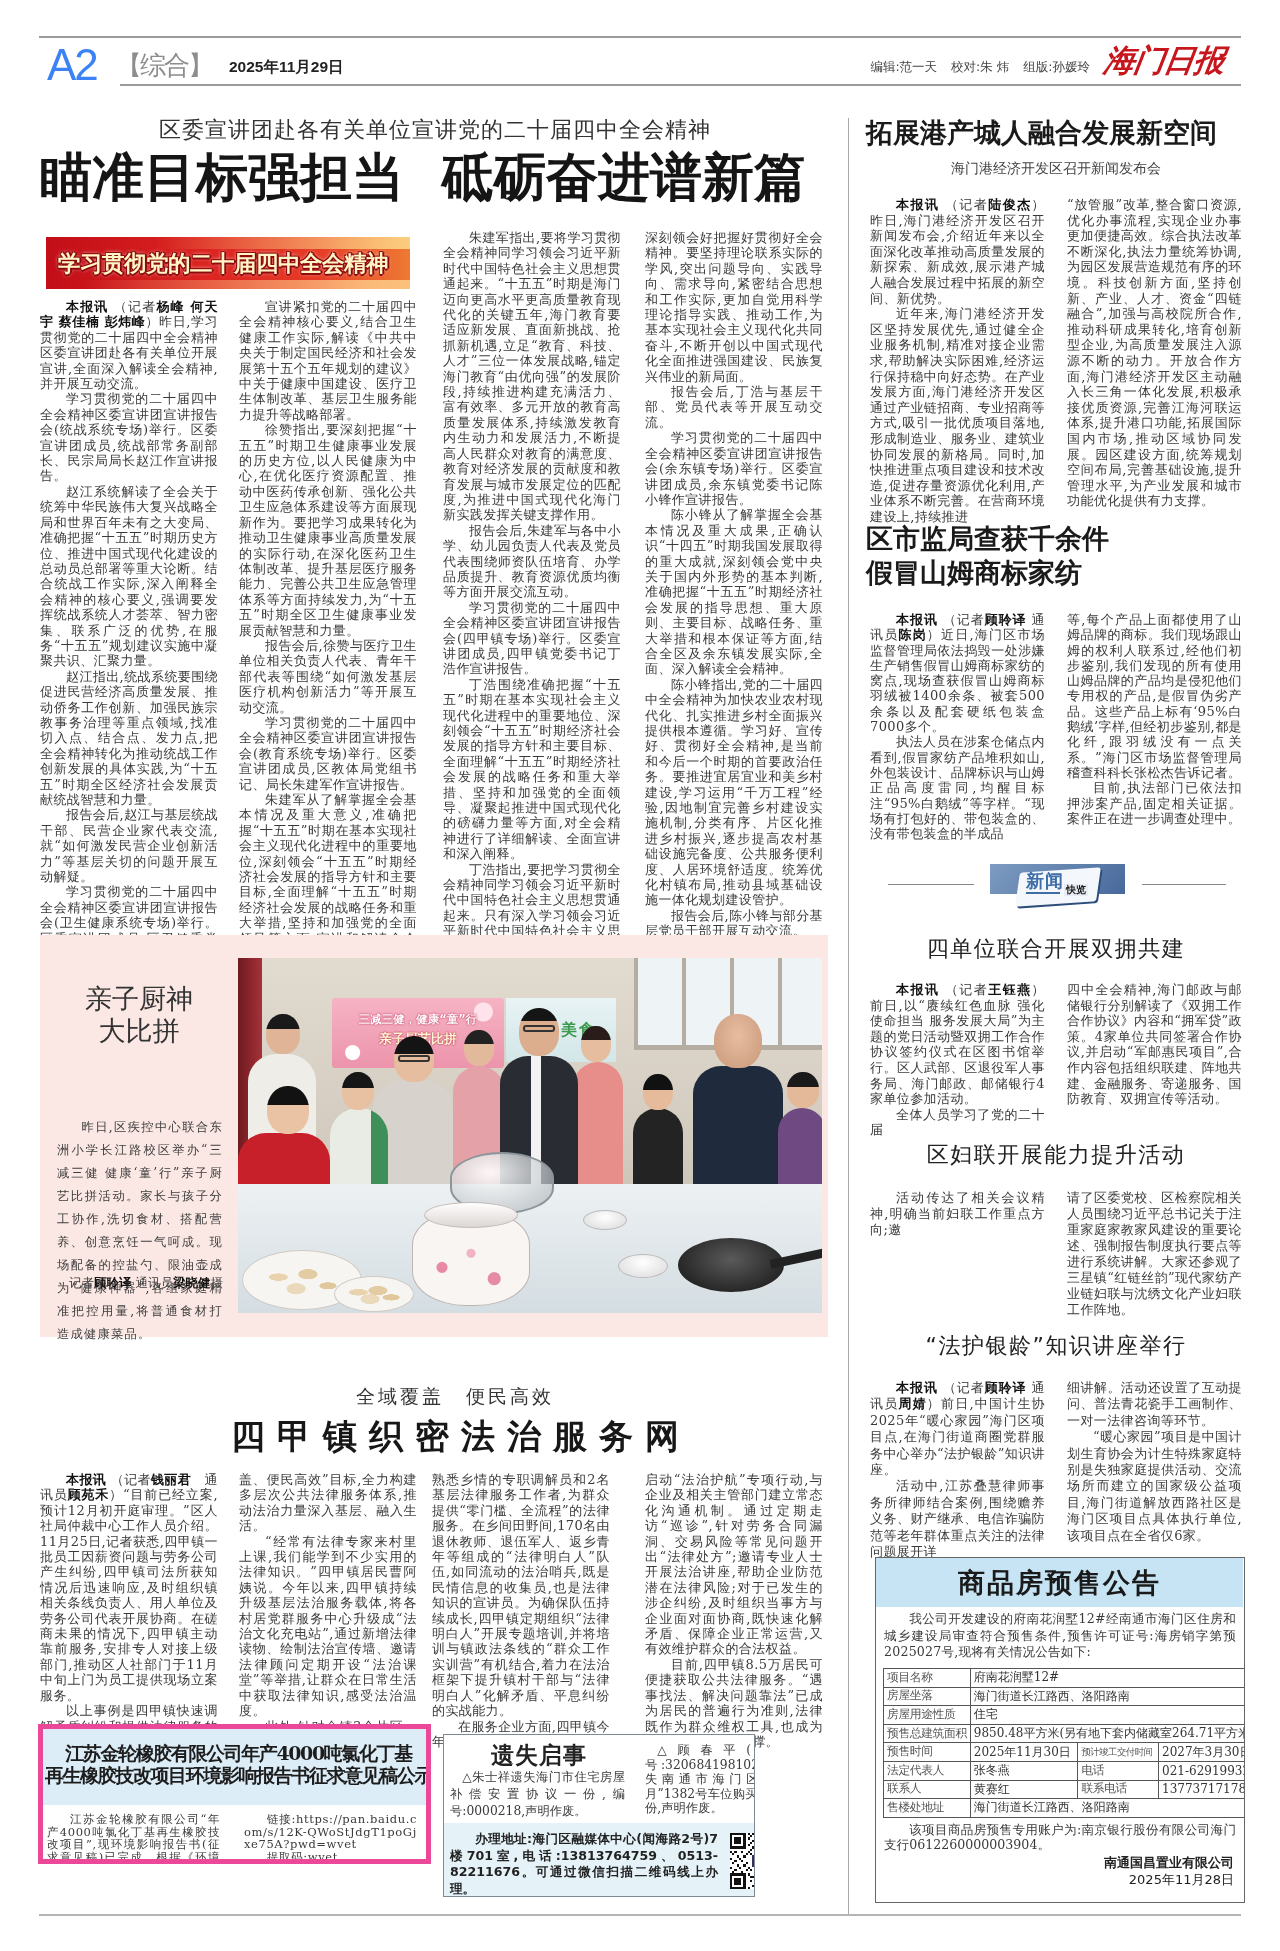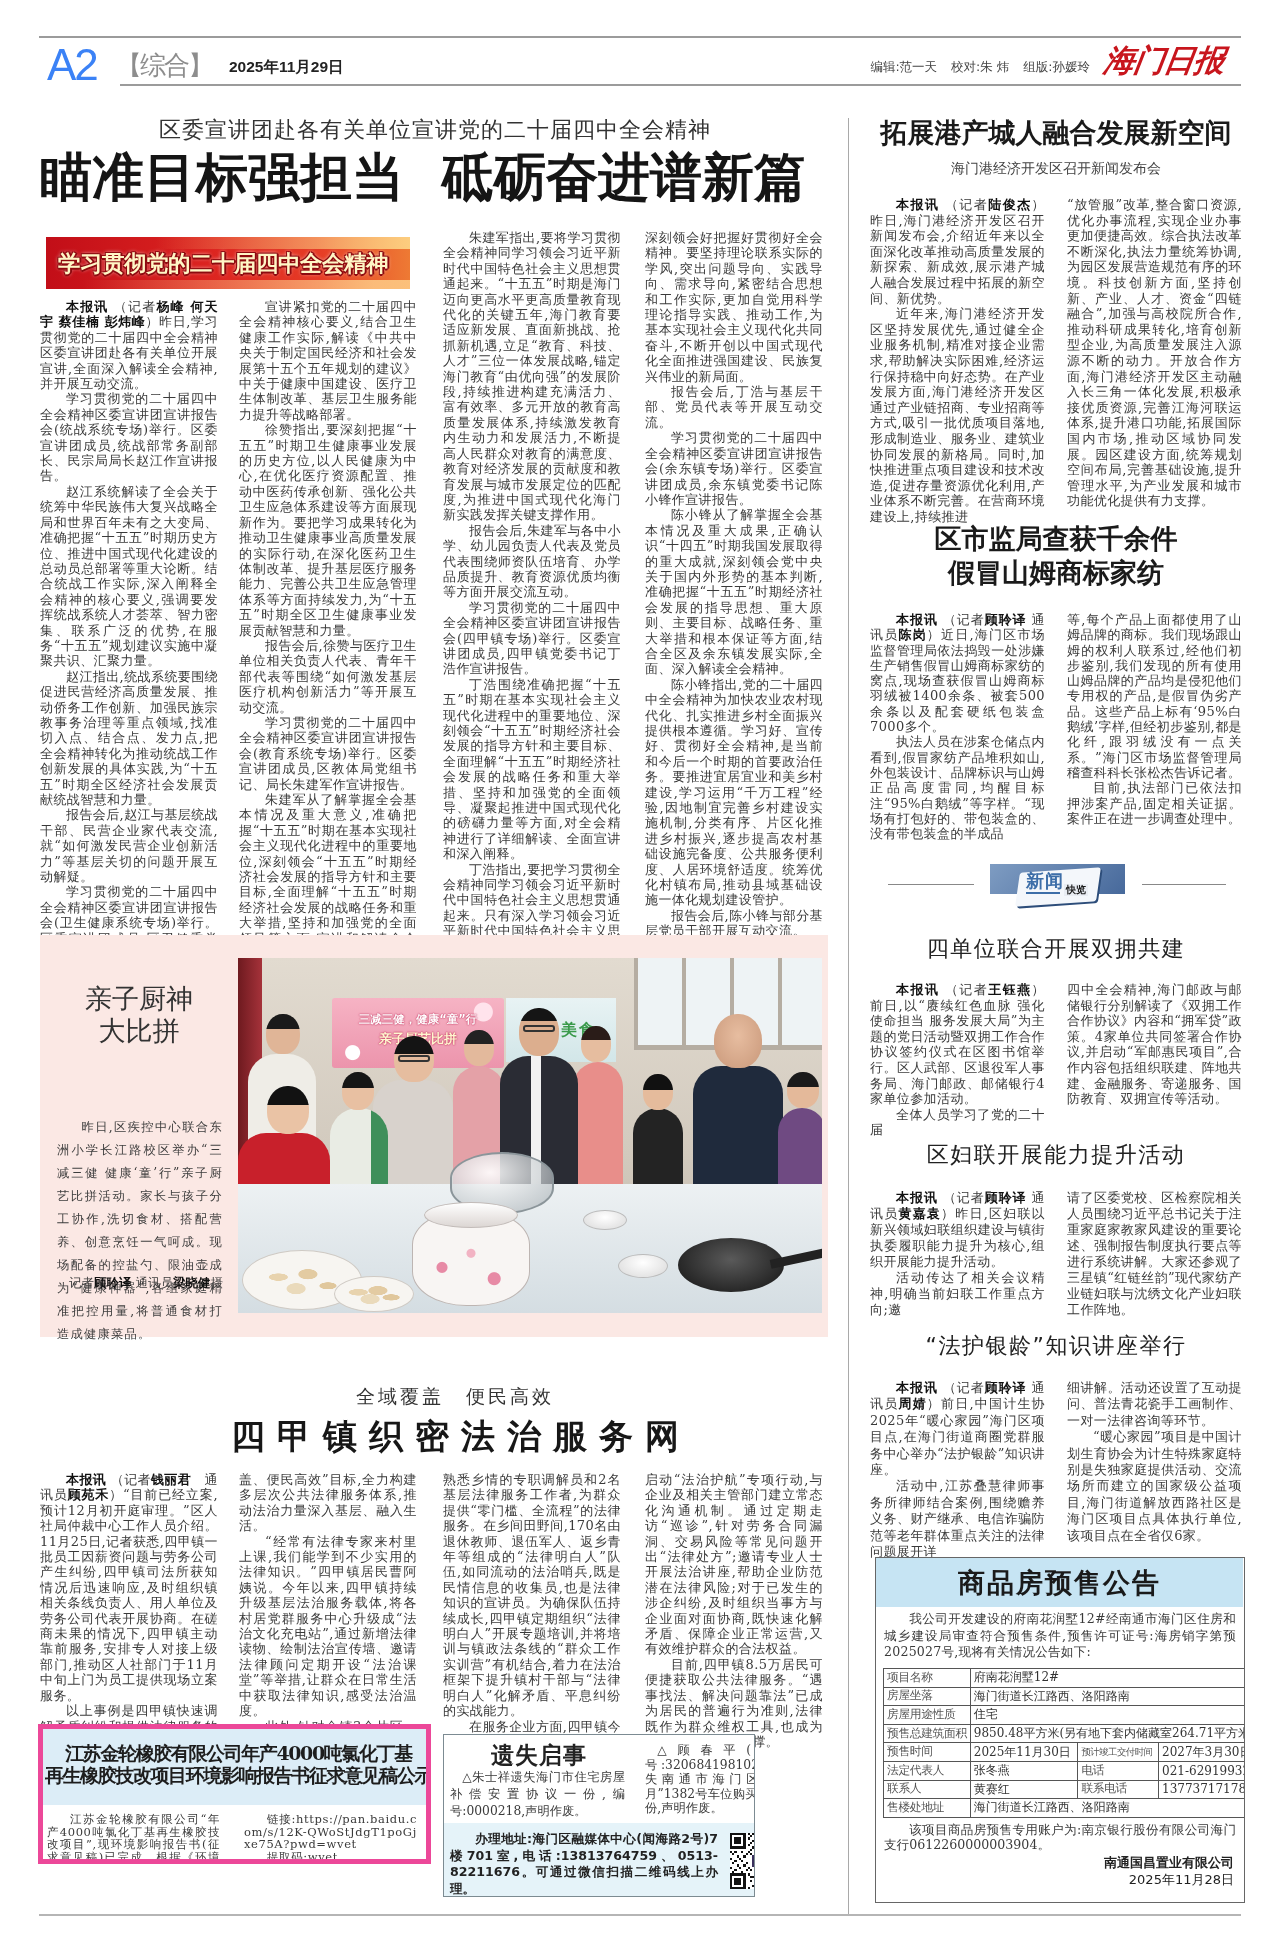--- a/index.html
+++ b/index.html
@@ -66,21 +66,21 @@
 .jl-col p{text-indent:2em}
 .jl-col .url{word-break:break-all}
 .lost{left:443px;top:1734px;width:312px;height:163px;border:1px solid #7c8b92;background:#fff;overflow:hidden}
 .lost-title{left:0;top:6px;width:190px;text-align:center;font-family:"DejaVu Sans",sans-serif;font-size:23px;line-height:28px;font-weight:bold;color:#222;letter-spacing:1px}
 .lost-item{position:absolute;font-size:12.3px;color:#3a3a3a;text-align:justify;text-indent:1em}
 .lost-band{left:0;top:88px;width:381px;height:74px;background:#e5f3f9}
 .lost-addr{left:6px;top:8px;width:268px;font-family:"DejaVu Sans",sans-serif;font-weight:bold;font-size:12.6px;line-height:16.5px;color:#222;text-indent:2em;text-align:justify}
 .qr{left:286px;top:10px;width:56px;height:56px;background:#fff}
 .qr-label{left:358px;top:4px;width:16px;height:68px;writing-mode:vertical-rl;text-orientation:upright;font-family:"DejaVu Sans",sans-serif;font-size:10.5px;line-height:14px;color:#333;letter-spacing:-1px}
 
-.r-head-serif{left:866px;width:380px;text-align:center;font-weight:900;color:#1a1a1a}
+.r-head-serif{left:866px;width:380px;font-weight:900;color:#1a1a1a}
 .r-head-sans{left:866px;width:380px;text-align:center;font-family:"DejaVu Sans",sans-serif;font-size:22px;line-height:28px;color:#222;letter-spacing:1.5px}
 .badge-line{height:1px;background:#888;top:884px}
 .badge{left:990px;top:864px;width:135px;height:30px;background:linear-gradient(135deg,#7e9cc2,#47699b)}
 .badge-paper{left:28px;top:6px;width:80px;height:34px;background:#f4f7fb;border-radius:3px;transform:skewX(-12deg) rotate(-4deg);box-shadow:2px 2px 0 #2d4d7a}
 .badge-main{left:36px;top:6px;font-family:"DejaVu Sans",sans-serif;font-weight:bold;font-size:18px;line-height:22px;color:#3d6ea8;letter-spacing:1px}
 .badge-tag{left:74px;top:20px;font-family:"DejaVu Sans",sans-serif;font-weight:bold;font-size:10px;line-height:12px;color:#1b1b1b;background:#e9edf3;padding:0 2px}
 .badge-rule{left:36px;top:28px;width:34px;height:2px;background:#3d6ea8}
 
 .ps{left:875px;top:1557px;width:370px;height:346px;border:1.5px solid #666;background:#fff;overflow:hidden}
 .ps-band{left:0;top:0;width:367px;height:49px;background:#c6e4f3}
@@ -202,21 +202,21 @@
 <div class="a sj-head">四甲镇织密法治服务网</div>
 <div class="col" style="left:40px;top:1472px">
     <p><b>本报讯</b><span> （记者</span><b>钱丽君</b><span>　通讯员</span><b>顾苑禾</b><span>）“目前已经立案,预计12月初开庭审理。”区人社局仲裁中心工作人员介绍。11月25日,记者获悉,四甲镇一批员工因薪资问题与劳务公司产生纠纷,四甲镇司法所获知情况后迅速响应,及时组织镇相关条线负责人、用人单位及劳务公司代表开展协商。在磋商未果的情况下,四甲镇主动靠前服务,安排专人对接上级部门,推动区人社部门于11月中旬上门为员工提供现场立案服务。</span></p>
     <p>以上事例是四甲镇快速调解矛盾纠纷和提供法律服务的一个典型。今年以来,四甲镇围绕“全域覆</p>
   </div>
 <div class="col" style="left:239px;top:1472px">
     <p class="ni">盖、便民高效”目标,全力构建多层次公共法律服务体系,推动法治力量深入基层、融入生活。</p>
     <p>“经常有法律专家来村里上课,我们能学到不少实用的法律知识。”四甲镇居民曹阿姨说。今年以来,四甲镇持续升级基层法治服务载体,将各村居党群服务中心升级成“法治文化充电站”,通过新增法律读物、绘制法治宣传墙、邀请法律顾问定期开设“法治课堂”等举措,让群众在日常生活中获取法律知识,感受法治温度。</p>
     <p>此外,针对全镇3个片区、24个村居的布局实际,四甲镇配备3名</p>
   </div>
-<div class="col" style="left:443px;top:1472px">
+<div class="col" style="left:432px;top:1472px">
     <p class="ni">熟悉乡情的专职调解员和2名基层法律服务工作者,为群众提供“零门槛、全流程”的法律服务。在乡间田野间,170名由退休教师、退伍军人、返乡青年等组成的“法律明白人”队伍,如同流动的法治哨兵,既是民情信息的收集员,也是法律知识的宣讲员。为确保队伍持续成长,四甲镇定期组织“法律明白人”开展专题培训,并将培训与镇政法条线的“群众工作实训营”有机结合,着力在法治框架下提升镇村干部与“法律明白人”化解矛盾、平息纠纷的实战能力。</p>
     <p>在服务企业方面,四甲镇今年</p>
   </div>
 <div class="col" style="left:645px;top:1472px">
     <p class="ni">启动“法治护航”专项行动,与企业及相关主管部门建立常态化沟通机制。通过定期走访“巡诊”,针对劳务合同漏洞、交易风险等常见问题开出“法律处方”;邀请专业人士开展法治讲座,帮助企业防范潜在法律风险;对于已发生的涉企纠纷,及时组织当事方与企业面对面协商,既快速化解矛盾、保障企业正常运营,又有效维护群众的合法权益。</p>
     <p>目前,四甲镇8.5万居民可便捷获取公共法律服务。“遇事找法、解决问题靠法”已成为居民的普遍行为准则,法律既作为群众维权工具,也成为基层治理的重要支撑。</p>
   </div>
 
 <div class="a jl">
   <div class="a jl-band"></div>
@@ -298,21 +298,20 @@
 <div class="col r" style="left:870px;top:982px">
     <p><b>本报讯</b><span> （记者</span><b>王钰燕</b><span>）前日,以“赓续红色血脉 强化使命担当 服务发展大局”为主题的党日活动暨双拥工作合作协议签约仪式在区图书馆举行。区人武部、区退役军人事务局、海门邮政、邮储银行4家单位参加活动。</span></p>
     <p>全体人员学习了党的二十届</p>
   </div>
 <div class="col r" style="left:1067px;top:982px">
     <p class="ni">四中全会精神,海门邮政与邮储银行分别解读了《双拥工作合作协议》内容和“拥军贷”政策。4家单位共同签署合作协议,并启动“军邮惠民项目”,合作内容包括组织联建、阵地共建、金融服务、寄递服务、国防教育、双拥宣传等活动。</p>
   </div>
 
 <div class="a r-head-sans" style="top:1141px">区妇联开展能力提升活动</div>
 <div class="col r" style="left:870px;top:1190px;line-height:16px">
-    <p><b>本报讯</b><span> （记者</span><b>顾聆译</b><span> 通讯员</span><b>黄嘉袁</b><span>）昨日,区妇联以新兴领域妇联组织建设与镇街执委履职能力提升为核心,组织开展能力提升活动。</span></p>
     <p>活动传达了相关会议精神,明确当前妇联工作重点方向;邀</p>
   </div>
 <div class="col r" style="left:1067px;top:1190px;line-height:16px">
     <p class="ni">请了区委党校、区检察院相关人员围绕习近平总书记关于注重家庭家教家风建设的重要论述、强制报告制度执行要点等进行系统讲解。大家还参观了三星镇“红链丝韵”现代家纺产业链妇联与沈绣文化产业妇联工作阵地。</p>
   </div>
 
 <div class="a r-head-sans" style="top:1332px">“法护银龄”知识讲座举行</div>
 <div class="col r" style="left:870px;top:1380px;line-height:16.4px">
     <p><b>本报讯</b><span> （记者</span><b>顾聆译</b><span> 通讯员</span><b>周婧</b><span>）前日,中国计生协2025年“暖心家园”海门区项目点,在海门街道商圈党群服务中心举办“法护银龄”知识讲座。</span></p>
     <p>活动中,江苏叠慧律师事务所律师结合案例,围绕赡养义务、财产继承、电信诈骗防范等老年群体重点关注的法律问题展开详</p>

